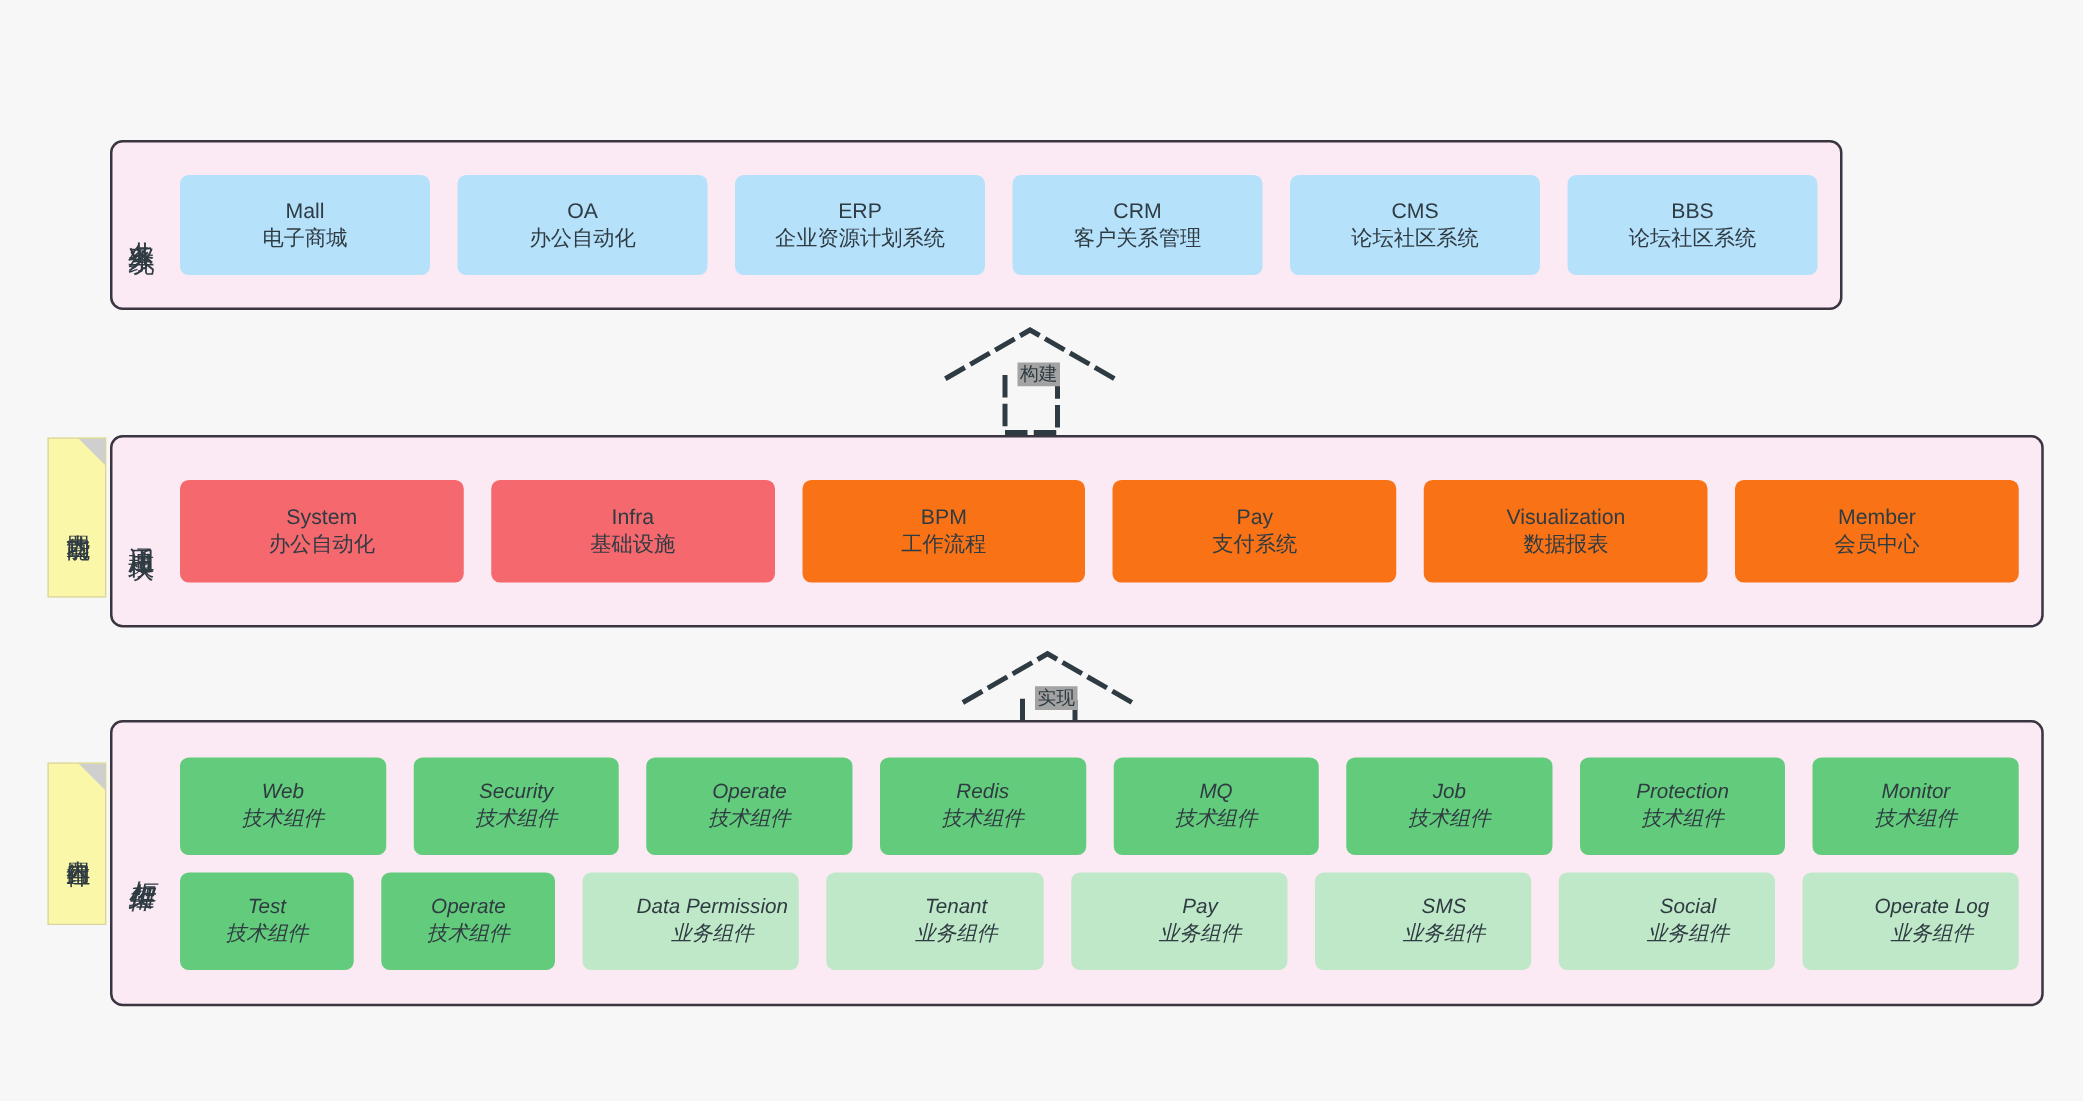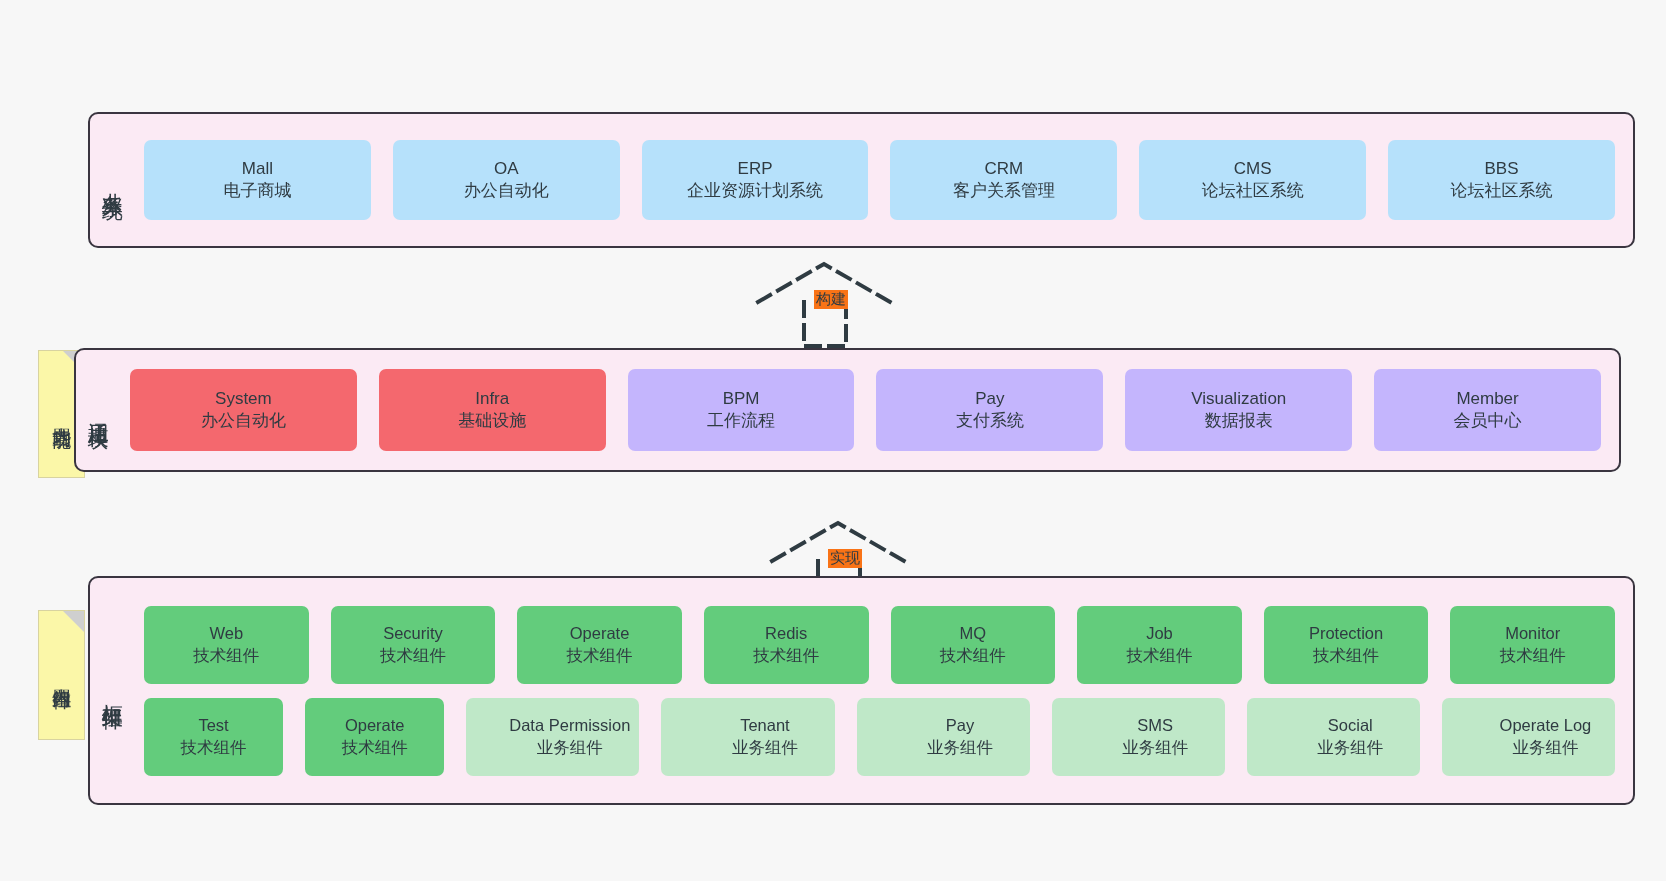--- a/index.html
+++ b/index.html
@@ -15,23 +15,23 @@
   
   .layer{
     position:absolute;
     background:#fbeaf4;
     border:2px solid #3a3540;
     border-radius:10px;
     box-sizing:border-box;
     display:flex;
     align-items:stretch;
   }
-  #layer-business{ left:88px;  top:112px; width:1547px; height:136px; }
-  #layer-common  { left:74px;  top:348px; width:1547px; height:124px;justify-content:flex-end; }
-  #layer-frame   { left:88px;  top:576px; width:1547px; height:229px; }
+  #layer-business{ left:88px;  top:112px; width:1386px; height:136px; }
+  #layer-common  { left:88px;  top:348px; width:1547px; height:154px;justify-content:flex-end; }
+  #layer-frame   { left:88px;  top:576px; width:1547px; height:229px;font-style:italic; }
 
   .layer-title{
     width:44px;
     flex:0 0 44px;
     display:flex;
     align-items:center;
     justify-content:center;
     font-size:21px;
     letter-spacing:2px;
     line-height:1.06;
@@ -71,21 +71,21 @@
   }
   #layer-business .card{ height:80px; background:#b6e1fb; }
   #layer-common  .card{ height:82px; }
   #layer-frame   .card{ height:78px; font-size:16.5px; }
 
   .card .t1{ display:block; }
   .card .t2{ display:block; }
 
   .c-blue      { background:#b6e1fb; }
   .c-red       { background:#f4686e; }
-  .c-pink      { background:#c4b5fd; }
+  .c-pink      { background:#f97316; }
   .c-green     { background:#63cc7c; }
   .c-green-lite{ background:#bfe8c8;padding-left:40px; }
 
   
   .sticky{
     position:absolute;
     width:47px;
     background:#fbf7a8;
     border:1px solid #d8d3a0;
     box-sizing:border-box;
@@ -110,21 +110,21 @@
   #sticky-common{ left:38px; top:350px; height:128px; }
   #sticky-frame { left:38px; top:610px; height:130px; }
 
   
   .arrow{ position:absolute; }
   .arrow svg{ display:block; }
   .arrow-label{
     position:absolute;
     font-size:15px;
     color:#2f3b42;
-    background:#f97316;
+    background:#a3a3a3;
     padding:0 2px;
     white-space:nowrap;
   }
   #arrow-build{ left:752px; top:258px; }
   #arrow-build .arrow-label{ left:62px; top:32px; }
   #arrow-impl { left:766px; top:517px; }
   #arrow-impl  .arrow-label{ left:62px; top:32px; }
 </style>
 </head>
 <body>

